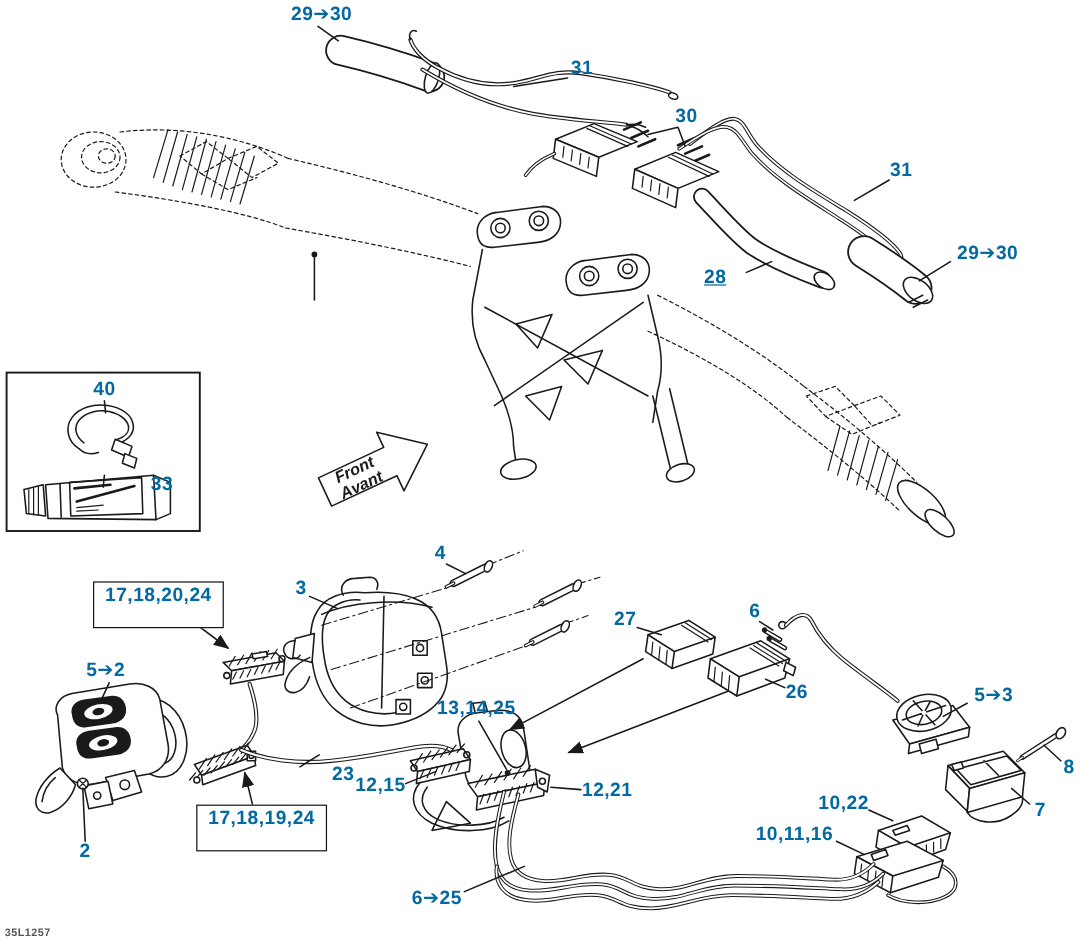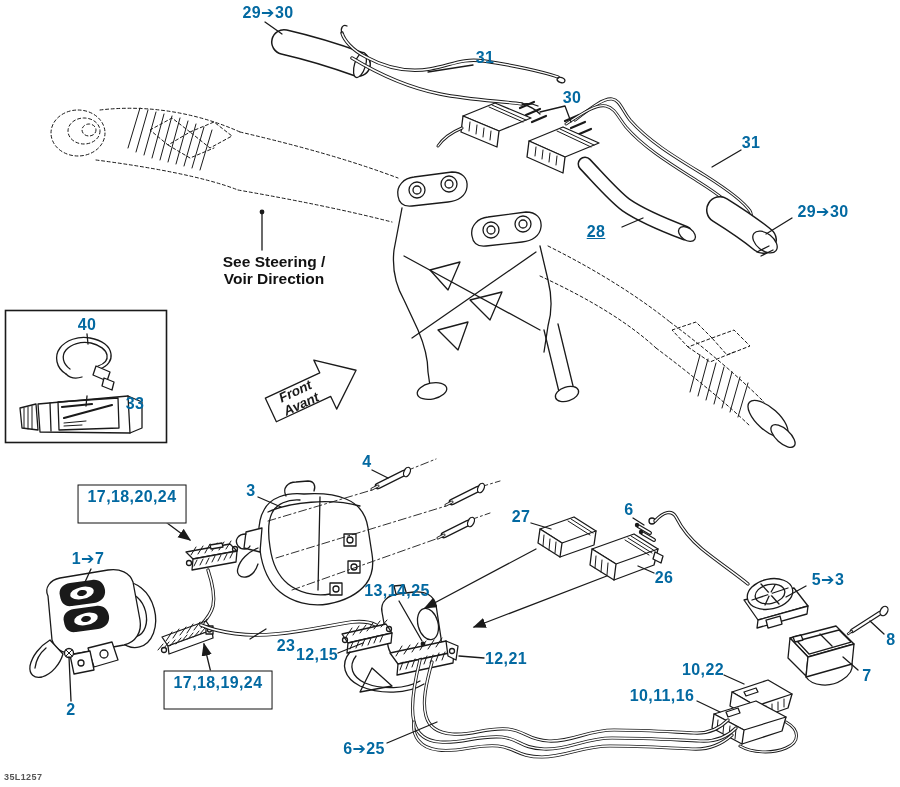--- a/index.html
+++ b/index.html
@@ -384,24 +384,20 @@
     <path class="ln" d="M387,743 L437,722"></path>
     <path class="ln" d="M250,639 L266,629"></path>
     <path class="ln" d="M71,701 L69,657"></path>
     <path class="ln" d="M91,569 L85,582"></path>
     <line class="ln" x1="159" y1="517" x2="190" y2="540" marker-end="url(#ah)"></line>
     <line class="ln" x1="212" y1="677" x2="204" y2="644" marker-end="url(#ah)"></line>
   </g>
 </svg>
 
 <div id="labels">
-  <div class="note">
-    <div>See Steering /</div>
-    <div>Voir Direction</div>
-  </div>
   <div class="figcode">35L1257</div>
 <div class="callout" style="left: 268px; top: 13px;">29➔30</div>
       <div class="callout" style="left: 485px; top: 58px;">31</div>
       <div class="callout" style="left: 572px; top: 98px;">30</div>
       <div class="callout" style="left: 751px; top: 143px;">31</div>
       <div class="callout" style="left: 596px; top: 232px; text-decoration: underline;">28</div>
       <div class="callout" style="left: 823px; top: 212px;">29➔30</div>
       <div class="callout" style="left: 87px; top: 325px;">40</div>
       <div class="callout" style="left: 87px; top: 404px; margin-left: 48px;">33</div>
       <div class="callout" style="left: 367px; top: 462px;">4</div>
@@ -412,19 +408,19 @@
       <div class="callout" style="left: 828px; top: 580px;">5➔3</div>
       <div class="callout" style="left: 891px; top: 640px;">8</div>
       <div class="callout" style="left: 867px; top: 676px;">7</div>
       <div class="callout" style="left: 703px; top: 670px;">10,22</div>
       <div class="callout" style="left: 662px; top: 696px;">10,11,16</div>
       <div class="callout" style="left: 397px; top: 591px;">13,14,25</div>
       <div class="callout" style="left: 317px; top: 655px;">12,15</div>
       <div class="callout" style="left: 506px; top: 659px;">12,21</div>
       <div class="callout" style="left: 364px; top: 749px;">6➔25</div>
       <div class="callout" style="left: 242px; top: 646px; margin-left: 44px;">23</div>
-      <div class="callout" style="left: 88px; top: 559px;">1➔7</div>
+      <div class="callout" style="left: 88px; top: 559px;">5➔2</div>
       <div class="callout" style="left: 71px; top: 710px;">2</div>
       <div class="callout boxed" style="left: 132px; top: 504px;">17,18,20,24</div>
       <div class="callout boxed" style="left: 218px; top: 690px;">17,18,19,24</div>
     </div>
 
 </div>
 
 </body></html>

